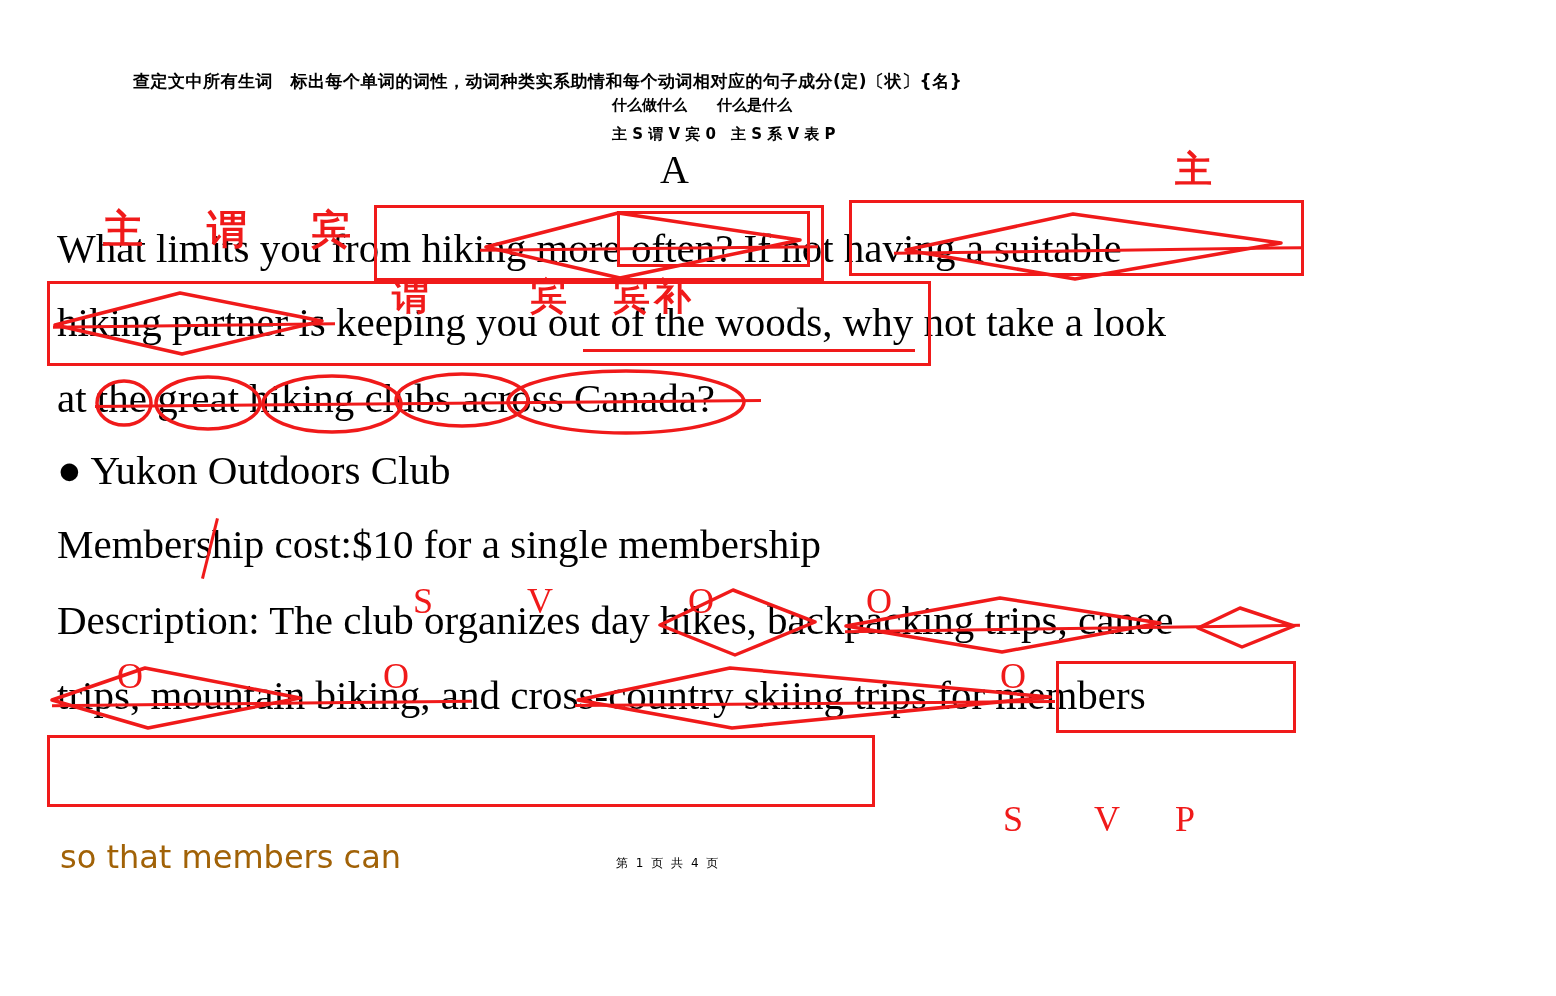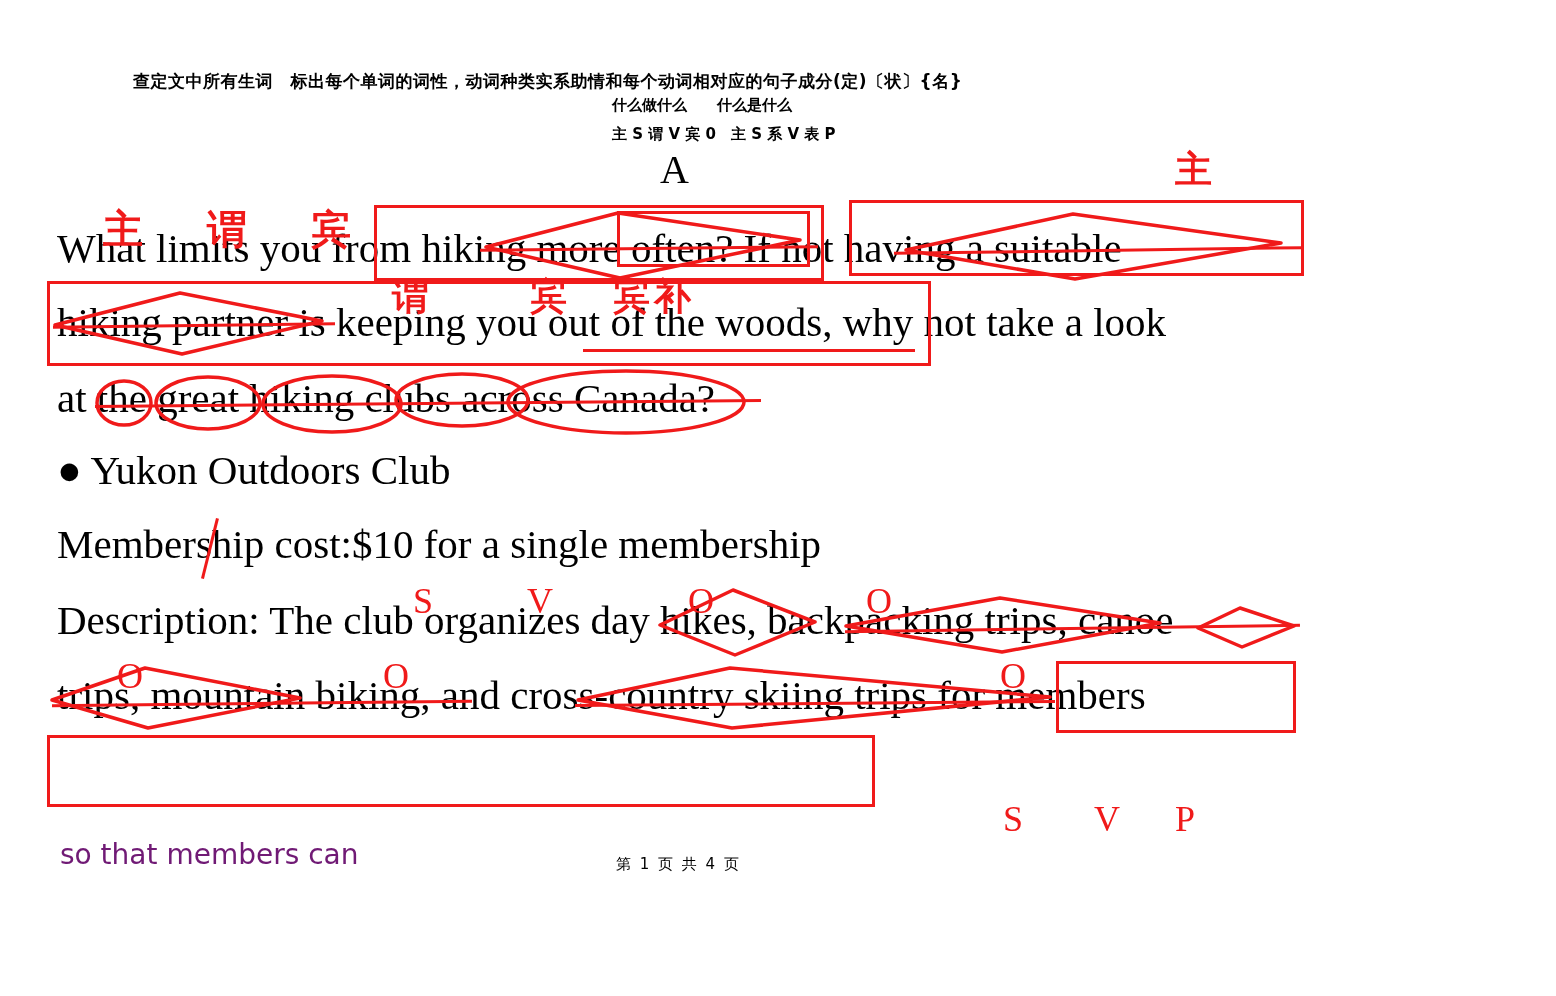--- a/index.html
+++ b/index.html
@@ -48,21 +48,21 @@
   #line6 { left: 57px; top: 600px; }
   #line7 { left: 57px; top: 675px; }
   #line8 { left: 57px; top: 748px; }
 
   
   #footer {
     position: absolute;
     left: 616px;
     top: 855px;
     font-family: "DejaVu Sans", sans-serif;
-    font-size: 15px;
+    font-size: 12px;
     letter-spacing: 2px;
     color: #000000;
   }
   .ink-label {
     position: absolute;
     font-family: "DejaVu Sans", sans-serif;
     color: #f01a1a;
     white-space: nowrap;
   }
   .cjk-big {
@@ -70,22 +70,22 @@
     font-weight: bold;
     letter-spacing: 12px;
   }
   .cjk-mid {
     font-size: 37px;
     font-weight: bold;
     letter-spacing: 4px;
   }
   .handwrite {
     font-family: "DejaVu Sans", sans-serif;
-    font-size: 28px;
-    color: #701a75;
+    font-size: 32px;
+    color: #a16207;
   }
   .mark-letter {
     font-family: "Liberation Serif", serif;
     font-size: 36px;
     color: #f01a1a;
   }
 
   .box {
     position: absolute;
     border: 3px solid #f01a1a;

